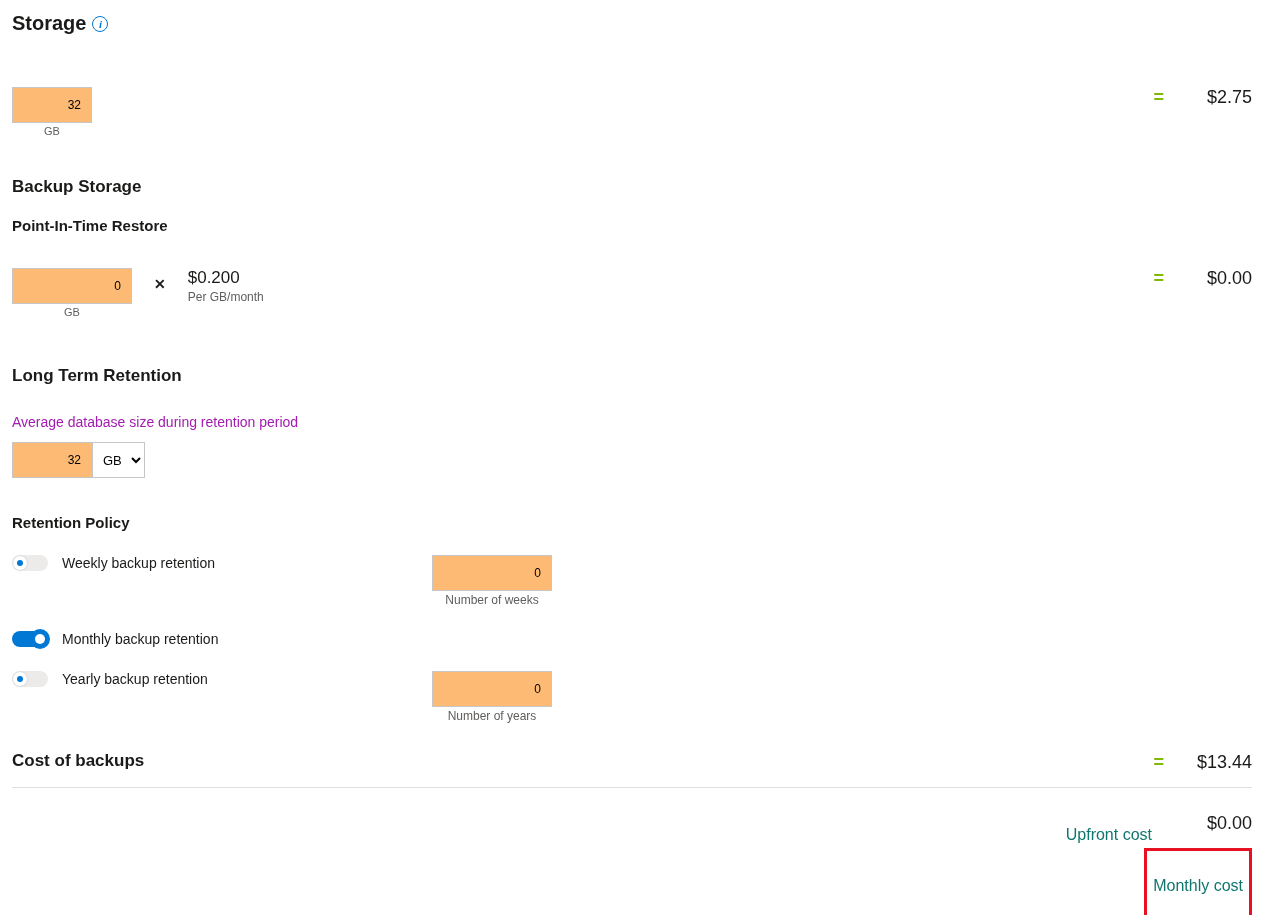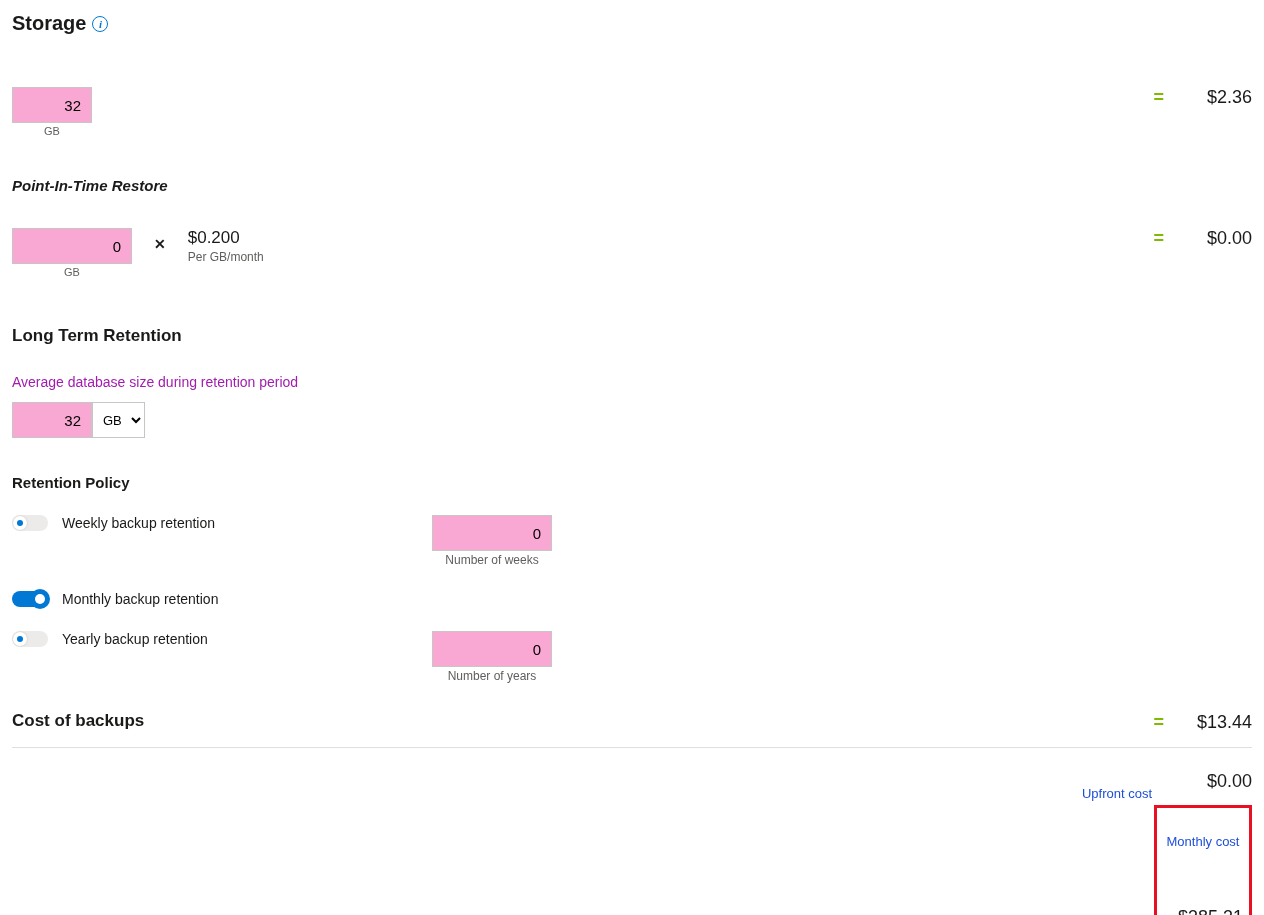--- a/index.html
+++ b/index.html
@@ -50,24 +50,24 @@
       cursor: pointer;
     }
     .row {
       display: flex;
       align-items: flex-start;
       width: 100%;
       margin-top: 14px;
     }
     .input-box {
       border: 1px solid #c8c6c4;
-      background: #f9a8d4;
+      background: #fdba74;
       text-align: right;
       padding: 6px 10px;
-      font-size: 15px;
+      font-size: 12px;
       width: 80px;
       height: 36px;
       font-family: inherit;
     }
     .input-box-wide {
       width: 120px;
     }
     .unit-under {
       font-size: 11px;
       color: #605e5c;
@@ -207,22 +207,22 @@
       margin-bottom: 14px;
     }
     .summary-row {
       display: flex;
       justify-content: flex-end;
       align-items: center;
       gap: 20px;
       margin-top: 6px;
     }
     .summary-label {
-      font-size: 13px;
-      color: #1d4ed8;
+      font-size: 16px;
+      color: #0f766e;
       margin-top: 24px;
     }
     .summary-value {
       font-size: 18px;
       color: #1b1a19;
       min-width: 80px;
       text-align: right;
     }
     .highlight-box {
       border: 3px solid #e81123;
@@ -246,25 +246,26 @@
   <span class="info-icon">i</span>
 </div>
 
 <div class="row" style="margin-top:52px;">
   <div class="input-group">
     <input class="input-box" type="text" value="32" style="">
     <div class="unit-under">GB</div>
   </div>
   <div class="spacer"></div>
   <span class="equals">=</span>
-  <span class="price">$2.36</span>
+  <span class="price">$2.75</span>
 </div>
 
 <div style="margin-top:40px;">
-  <div class="subheading-reg" style="margin-top:6px;font-style:italic;">Point-In-Time Restore</div>
+  <div class="subheading">Backup Storage</div>
+  <div class="subheading-reg" style="margin-top:20px;">Point-In-Time Restore</div>
 </div>
 
 <div class="row" style="margin-top:34px;">
   <div class="input-group">
     <input class="input-box input-box-wide" type="text" value="0" style="">
     <div class="unit-under">GB</div>
   </div>
   <span class="mult-sign">✕</span>
   <div class="per-block">
     <div class="per-value">$0.200</div>

